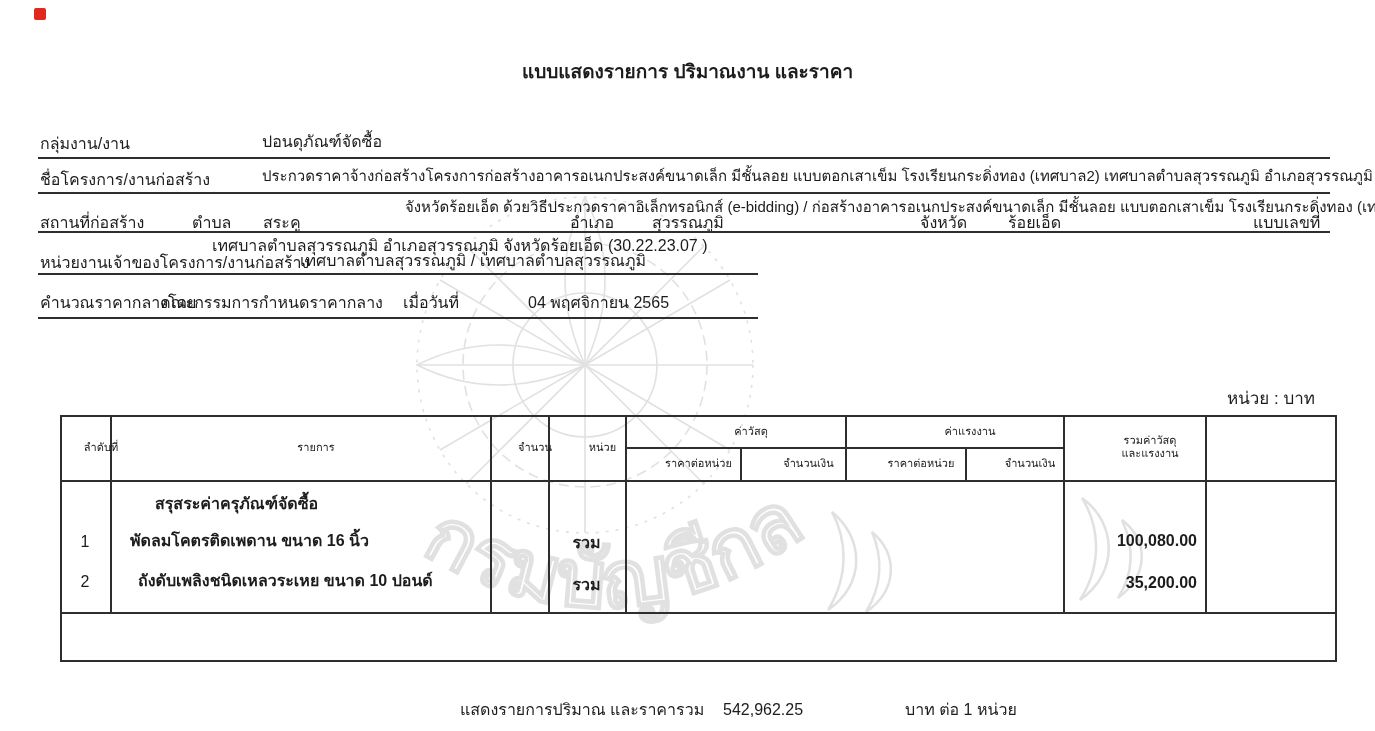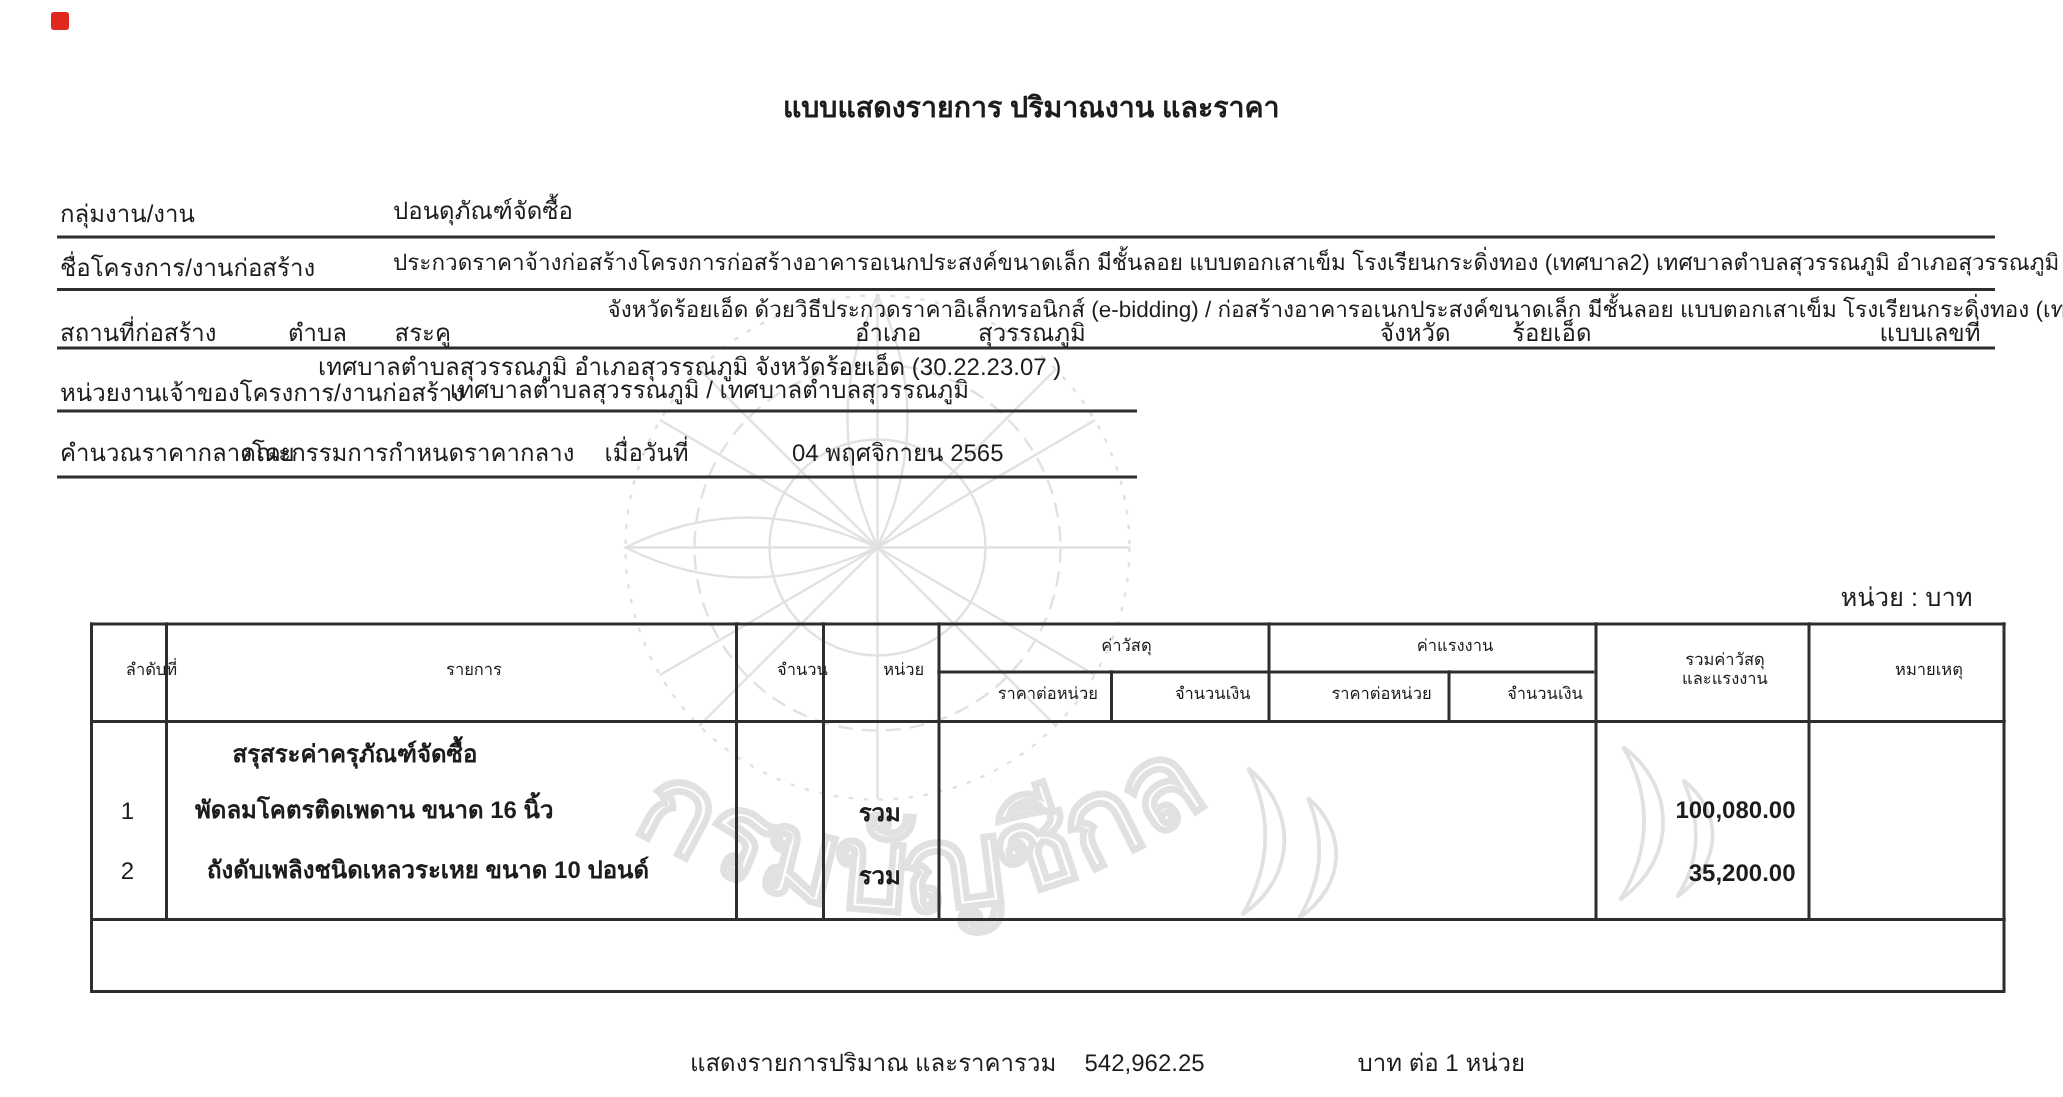--- a/index.html
+++ b/index.html
@@ -129,21 +129,20 @@
   <div class="hcell fg" style="left:625px;top:415px;width:220px;height:32px;">ค่าวัสดุ</div>
   <div class="hcell fg" style="left:845px;top:415px;width:218px;height:32px;">ค่าแรงงาน</div>
   <div class="hcell fg" style="left:625px;top:447px;width:115px;height:33px;">ราคาต่อหน่วย</div>
   <div class="hcell fg" style="left:740px;top:447px;width:105px;height:33px;">จำนวนเงิน</div>
   <div class="hcell fg" style="left:845px;top:447px;width:120px;height:33px;">ราคาต่อหน่วย</div>
   <div class="hcell fg" style="left:965px;top:447px;width:98px;height:33px;">จำนวนเงิน</div>
   <div class="hcell fg" style="left:1063px;top:415px;width:142px;height:64px;">
     <span>รวมค่าวัสดุ</span>
     <span>และแรงงาน</span>
   </div>
-  <div class="hcell fg" style="left:1205px;top:415px;width:130px;height:65px;">หมายเหตุ</div>
 
   <div class="abs t16 bold fg" style="left:155px;top:494px;">สรุสระค่าครุภัณฑ์จัดซื้อ</div>
 
   <div class="abs t16 fg" style="left:60px;top:532px;width:50px;text-align:center;">1</div>
   <div class="abs t16 bold fg" style="left:130px;top:531px;">พัดลมโคตรติดเพดาน ขนาด 16 นิ้ว</div>
   <div class="abs t16 bold fg" style="left:548px;top:533px;width:77px;text-align:center;">รวม</div>
   <div class="abs t16 bold num-right fg" style="left:1063px;top:531px;width:134px;">100,080.00</div>
 
   <div class="abs t16 fg" style="left:60px;top:572px;width:50px;text-align:center;">2</div>
   <div class="abs t16 bold fg" style="left:138px;top:571px;">ถังดับเพลิงชนิดเหลวระเหย ขนาด 10 ปอนด์</div>

